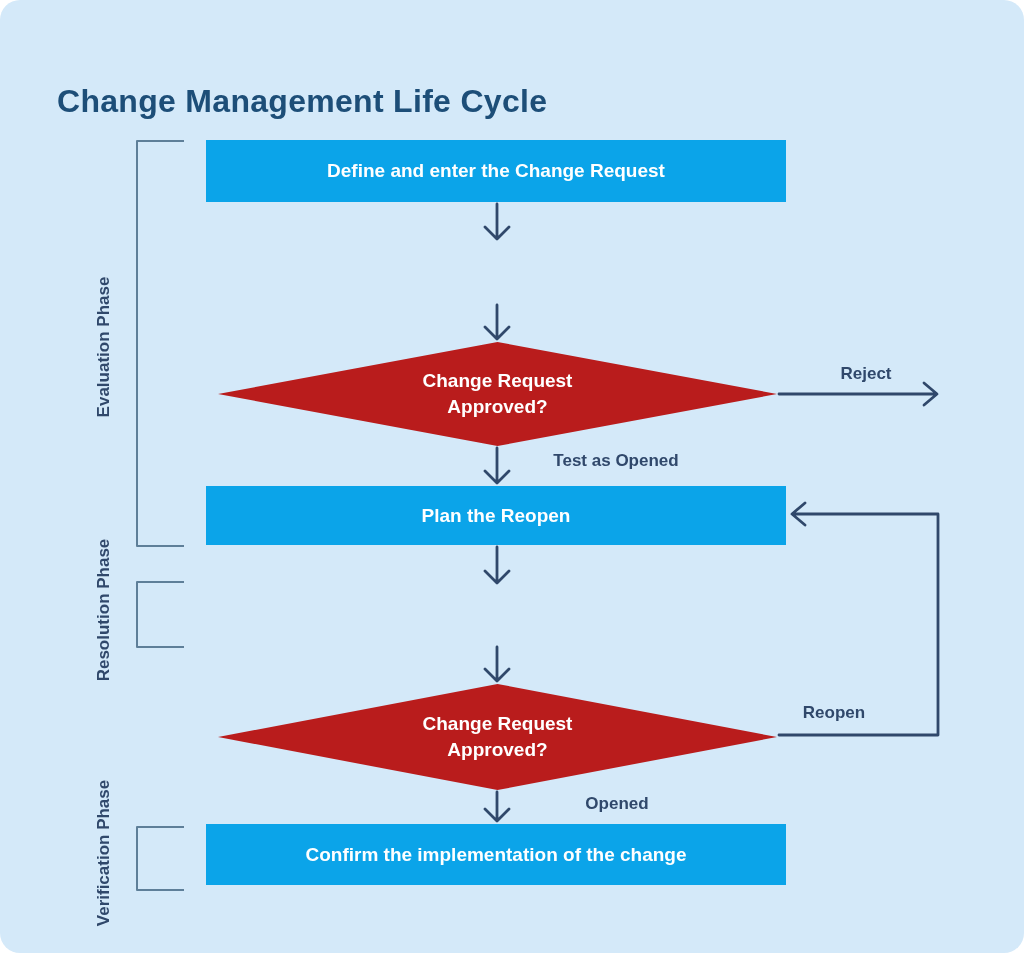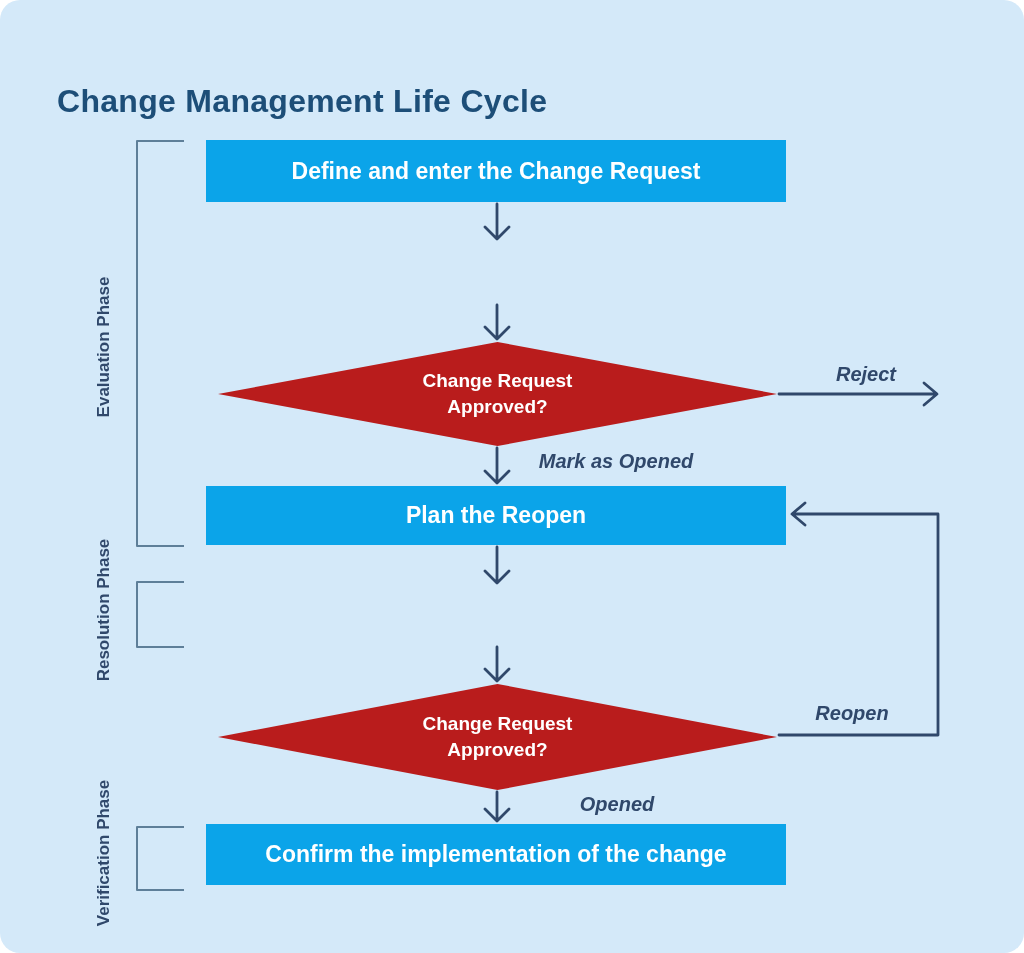--- a/index.html
+++ b/index.html
@@ -27,21 +27,21 @@
   }
   .process {
     position: absolute;
     left: 206px;
     width: 580px;
     background: #0ba4e9;
     color: #ffffff;
     display: flex;
     align-items: center;
     justify-content: center;
-    font-size: 23px;
+    font-size: 19px;
     font-weight: bold;
     text-align: right;
   }
   .proc-define  { top: 140px; height: 62px; }
   .proc-assess  { top: 241px; height: 62px; }
   .proc-plan    { top: 486px; height: 59px; }
   .proc-test    { top: 586px; height: 59px; }
   .proc-confirm { top: 824px; height: 61px; }
   .diamond {
     position: absolute;
@@ -55,29 +55,28 @@
     font-weight: bold;
     text-align: center;
     line-height: 1.38;
     white-space: pre-line;
   }
   .diamond-1 { left: 218px; top: 342px; width: 559px; height: 104px; }
   .diamond-2 { left: 218px; top: 684px; width: 559px; height: 106px; }
   .edge-label {
     position: absolute;
     transform: translate(-50%, -50%);
-    font-size: 20px;
+    font-size: 17px;
     font-weight: bold;
     color: #30486b;
     white-space: nowrap;
-    font-style: italic;
   }
   .lbl-reject  { left: 866px; top: 374px; }
   .lbl-opened  { left: 616px; top: 461px; }
-  .lbl-reopen  { left: 852px; top: 713px; }
+  .lbl-reopen  { left: 834px; top: 713px; }
   .lbl-close   { left: 617px; top: 804px; }
   .phase-label {
     position: absolute;
     transform: translate(-50%, -50%) rotate(-90deg);
     font-size: 17px;
     font-weight: bold;
     color: #30486b;
     white-space: nowrap;
   }
   .phase-eval { left: 104px; top: 347px; }
@@ -142,21 +141,21 @@
   <div class="diamond diamond-1">
     <span>Change Request
 Approved?</span>
   </div>
   <div class="diamond diamond-2">
     <span>Change Request
 Approved?</span>
   </div>
 
   <div class="edge-label lbl-reject">Reject</div>
-  <div class="edge-label lbl-opened">Mark as Opened</div>
+  <div class="edge-label lbl-opened">Test as Opened</div>
   <div class="edge-label lbl-reopen">Reopen</div>
   <div class="edge-label lbl-close">Opened</div>
 
   <div class="phase-label phase-eval">Evaluation Phase</div>
   <div class="phase-label phase-res">Resolution Phase</div>
   <div class="phase-label phase-ver">Verification Phase</div>
 
 </div>
 
 </body></html>

